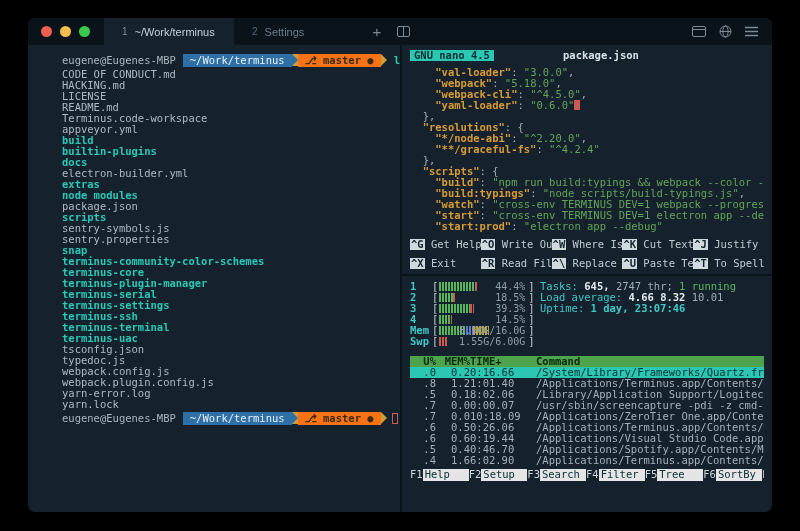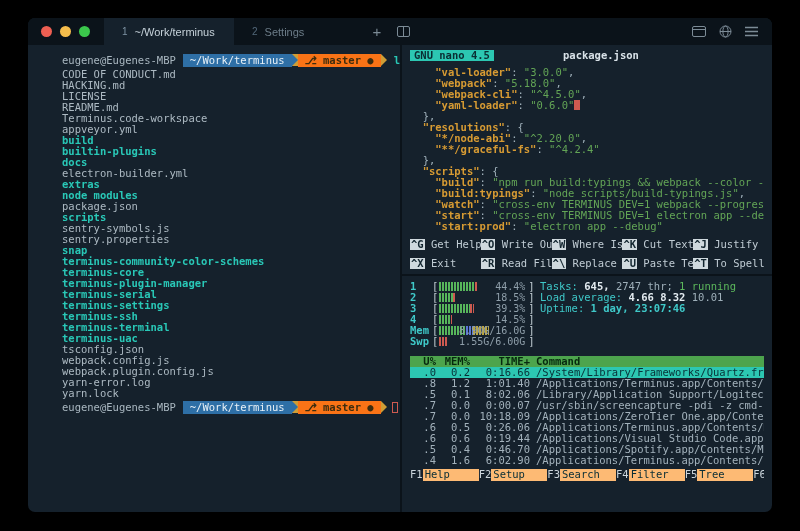--- a/index.html
+++ b/index.html
@@ -74,27 +74,27 @@
   .meter-val { position:absolute; right:2px; top:0; font-size:10px; line-height:9px; color:#8f9faa; }
   .htop-stats { position:absolute; left:130px; top:0; }
   .h-cy{color:#3fc9c9}.h-b{color:#e3ebf0;font-weight:bold}.h-d{color:#9fb0ba}
   .h-g{color:#5cb85c}.h-cyb{color:#3fc9c9;font-weight:bold}
 
   .proc-header { display:flex; background:#4da44d; color:#06290e; height:11px; font-weight:bold; white-space:pre; overflow:hidden; }
   .proc-row { display:flex; height:11px; white-space:pre; overflow:hidden; color:#a3b2bc; }
   .proc-row.selected { background:#2cc7b2; color:#083138; }
   .col-cpu { width:26px; text-align:right; }
   .col-mem { width:34px; text-align:right; }
-  .col-time { width:60px; text-align:right; }
+  .col-time { width:60px; }
   .col-cmd { flex:1; padding-left:6px; overflow:hidden; }
 
   .fbar { display:flex; margin-top:3px; height:12px; white-space:nowrap; overflow:hidden; }
   .fk { display:flex; }
   .fk-key { color:#cbd5dc; }
-  .fk-label { background:#fdba74; color:#082d35; width:56px; padding:0 2px; overflow:hidden; }
+  .fk-label { background:#e5e5e5; color:#082d35; width:46px; padding:0 2px; overflow:hidden; }
 </style>
 </head>
 <body>
 
 <div class="window">
 
   <div class="tabbar">
     <div class="lights">
       <span class="light l-red"></span>
       <span class="light l-yellow"></span>
@@ -171,20 +171,21 @@
           <div class="term-line file-dir">snap</div>
           <div class="term-line file-dir">terminus-community-color-schemes</div>
           <div class="term-line file-dir">terminus-core</div>
           <div class="term-line file-dir">terminus-plugin-manager</div>
           <div class="term-line file-dir">terminus-serial</div>
           <div class="term-line file-dir">terminus-settings</div>
           <div class="term-line file-dir">terminus-ssh</div>
           <div class="term-line file-dir">terminus-terminal</div>
           <div class="term-line file-dir">terminus-uac</div>
           <div class="term-line file-file">tsconfig.json</div>
+          <div class="term-line file-file">typedoc.js</div>
           <div class="term-line file-file">webpack.config.js</div>
           <div class="term-line file-file">webpack.plugin.config.js</div>
           <div class="term-line file-file">yarn-error.log</div>
           <div class="term-line file-file">yarn.lock</div>
         </div>
 
       <div class="prompt-line">
         <span class="prompt-user">eugene@Eugenes-MBP</span>
         <span class="pl-seg pl-blue"><span>~/Work/terminus</span></span>
         <span class="pl-arrow a-blue-orange"></span>

